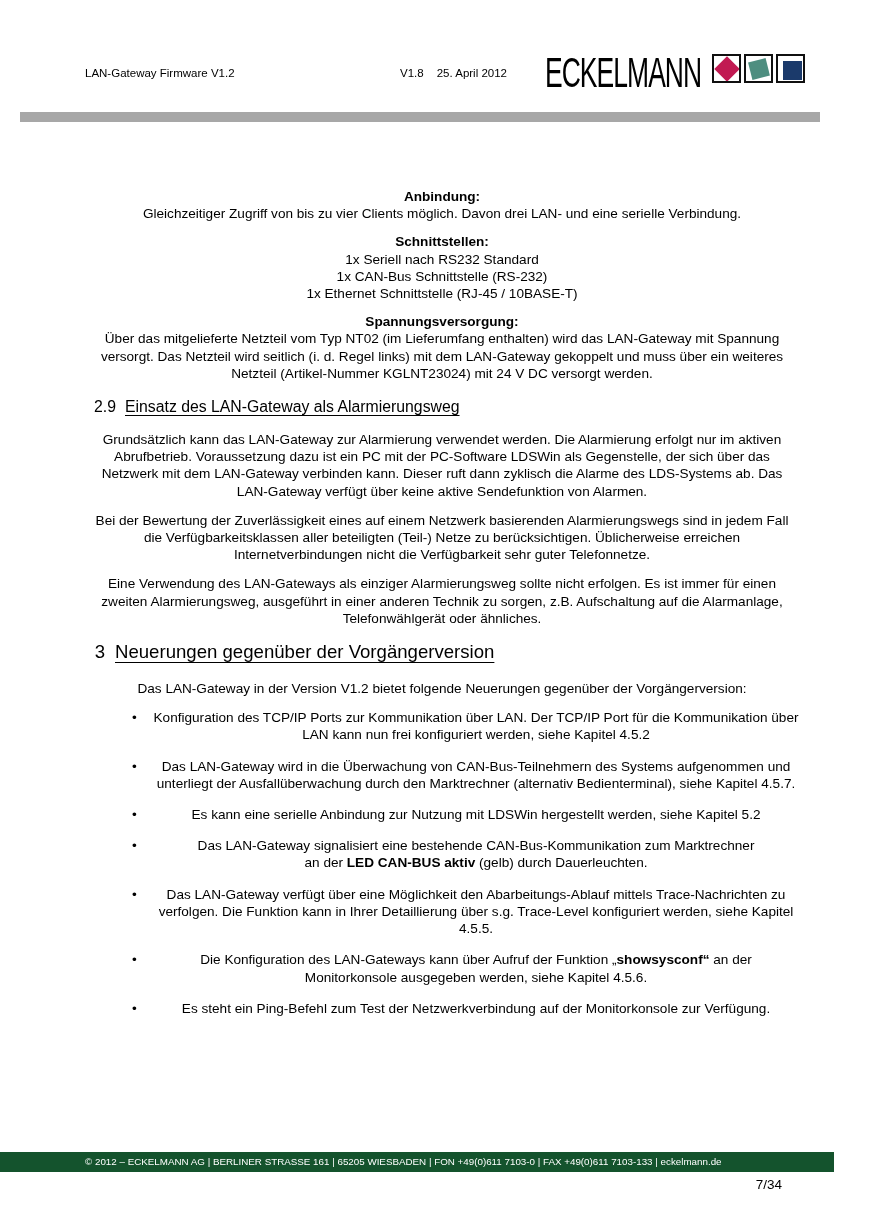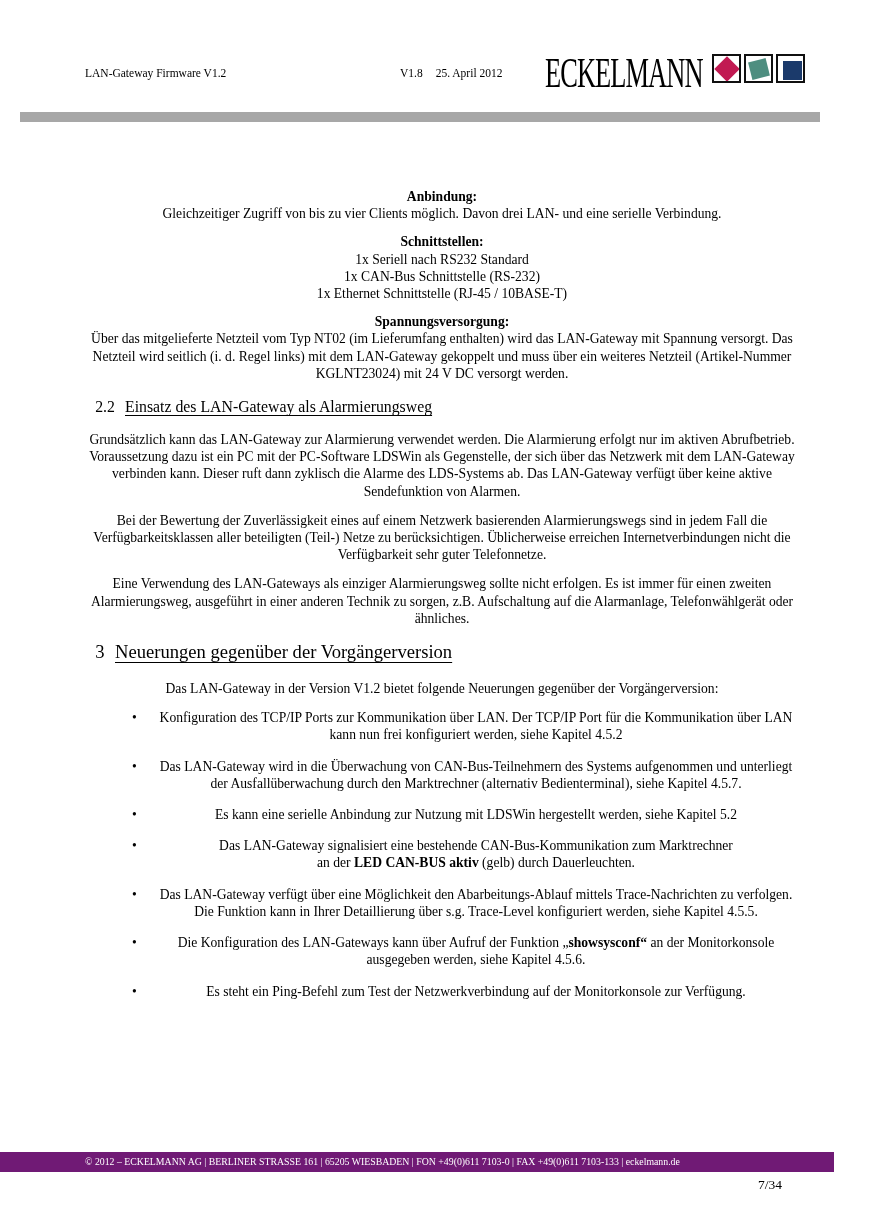--- a/index.html
+++ b/index.html
@@ -1,17 +1,17 @@
 <!DOCTYPE html>
 <html><head>
 <meta charset="utf-8">
 <style>
   html,body{margin:0;padding:0;background:#fff;}
   .page{position:relative;width:834px;height:1230px;background:#ffffff;overflow:hidden;
-        font-family:Liberation Serif, serif;color:#000;}
+        font-family:Liberation Sans, sans-serif;color:#000;}
 
   
   .hdr-left{position:absolute;left:85px;top:67px;font-size:11.5px;}
   .hdr-center{position:absolute;left:400px;top:67px;font-size:11.5px;}
   .hdr-center .ver{margin-right:13px;}
   .logo{position:absolute;left:545px;top:52px;height:46px;}
   .logo-text{position:absolute;left:0;top:0;font-size:42px;line-height:42px;font-weight:400;
              letter-spacing:-1.5px;transform:scaleX(0.63);transform-origin:left top;white-space:nowrap;}
   .logo-boxes{position:absolute;left:167px;top:2px;display:flex;gap:3px;}
   .lbox{width:25px;height:25px;border:2px solid #101010;background:#fff;position:relative;overflow:hidden;}
@@ -33,21 +33,21 @@
   .h-sub .num{width:40px;flex:none;}
   .h-sub .ttl{text-decoration:underline;text-underline-offset:3px;}
   .h-main{display:flex;font-size:18.6px;line-height:25px;font-weight:400;margin:6px 0 16px 0;}
   .h-main .num{width:30px;flex:none;}
   .h-main .ttl{text-decoration:underline;text-underline-offset:4px;}
   ul.blist{list-style:none;margin:0;padding:0 0 0 52px;}
   ul.blist li{position:relative;margin:0 0 14px 16px;}
   ul.blist li::before{content:"\2022";position:absolute;left:-21px;top:0;}
 
   
-  .footer-bar{position:absolute;left:0;top:1152px;width:870px;height:20px;background:#701a75;}
+  .footer-bar{position:absolute;left:0;top:1152px;width:870px;height:20px;background:#14532d;}
   .footer-bar span{display:block;padding-left:85px;color:#ffffff;font-size:9.8px;line-height:20px;white-space:nowrap;}
   .page-num{position:absolute;right:52px;top:1177px;font-size:13.5px;}
 </style>
 </head>
 <body>
 
 <div class="page">
 
   <div class="hdr-left">LAN-Gateway Firmware V1.2</div>
   <div class="hdr-center">
@@ -84,21 +84,21 @@
       <div>1x CAN-Bus Schnittstelle (RS-232)</div>
       <div>1x Ethernet Schnittstelle (RJ-45 / 10BASE-T)</div>
     </div>
 
     <div class="lblock gap3">
       <div class="lbl">Spannungsversorgung:</div>
       <div>Über das mitgelieferte Netzteil vom Typ NT02 (im Lieferumfang enthalten) wird das LAN-Gateway mit Spannung versorgt. Das Netzteil wird seitlich (i. d. Regel links) mit dem LAN-Gateway gekoppelt und muss über ein weiteres Netzteil (Artikel-Nummer KGLNT23024) mit 24 V DC versorgt werden.</div>
     </div>
 
     <div class="h-sub">
-      <span class="num">2.2</span>
+      <span class="num">2.9</span>
       <span class="ttl">Einsatz des LAN-Gateway als Alarmierungsweg</span>
     </div>
 
     <p class="para">Grundsätzlich kann das LAN-Gateway zur Alarmierung verwendet werden. Die Alarmierung erfolgt nur im aktiven Abrufbetrieb. Voraussetzung dazu ist ein PC mit der PC-Software LDSWin als Gegenstelle, der sich über das Netzwerk mit dem LAN-Gateway verbinden kann. Dieser ruft dann zyklisch die Alarme des LDS-Systems ab. Das LAN-Gateway verfügt über keine aktive Sendefunktion von Alarmen.</p>
     <p class="para">Bei der Bewertung der Zuverlässigkeit eines auf einem Netzwerk basierenden Alarmierungswegs sind in jedem Fall die Verfügbarkeitsklassen aller beteiligten (Teil-) Netze zu berücksichtigen. Üblicherweise erreichen Internetverbindungen nicht die Verfügbarkeit sehr guter Telefonnetze.</p>
     <p class="para">Eine Verwendung des LAN-Gateways als einziger Alarmierungsweg sollte nicht erfolgen. Es ist immer für einen zweiten Alarmierungsweg, ausgeführt in einer anderen Technik zu sorgen, z.B. Aufschaltung auf die Alarmanlage, Telefonwählgerät oder ähnliches.</p>
 
     <div class="h-main">
       <span class="num">3</span>
       <span class="ttl">Neuerungen gegenüber der Vorgängerversion</span>

